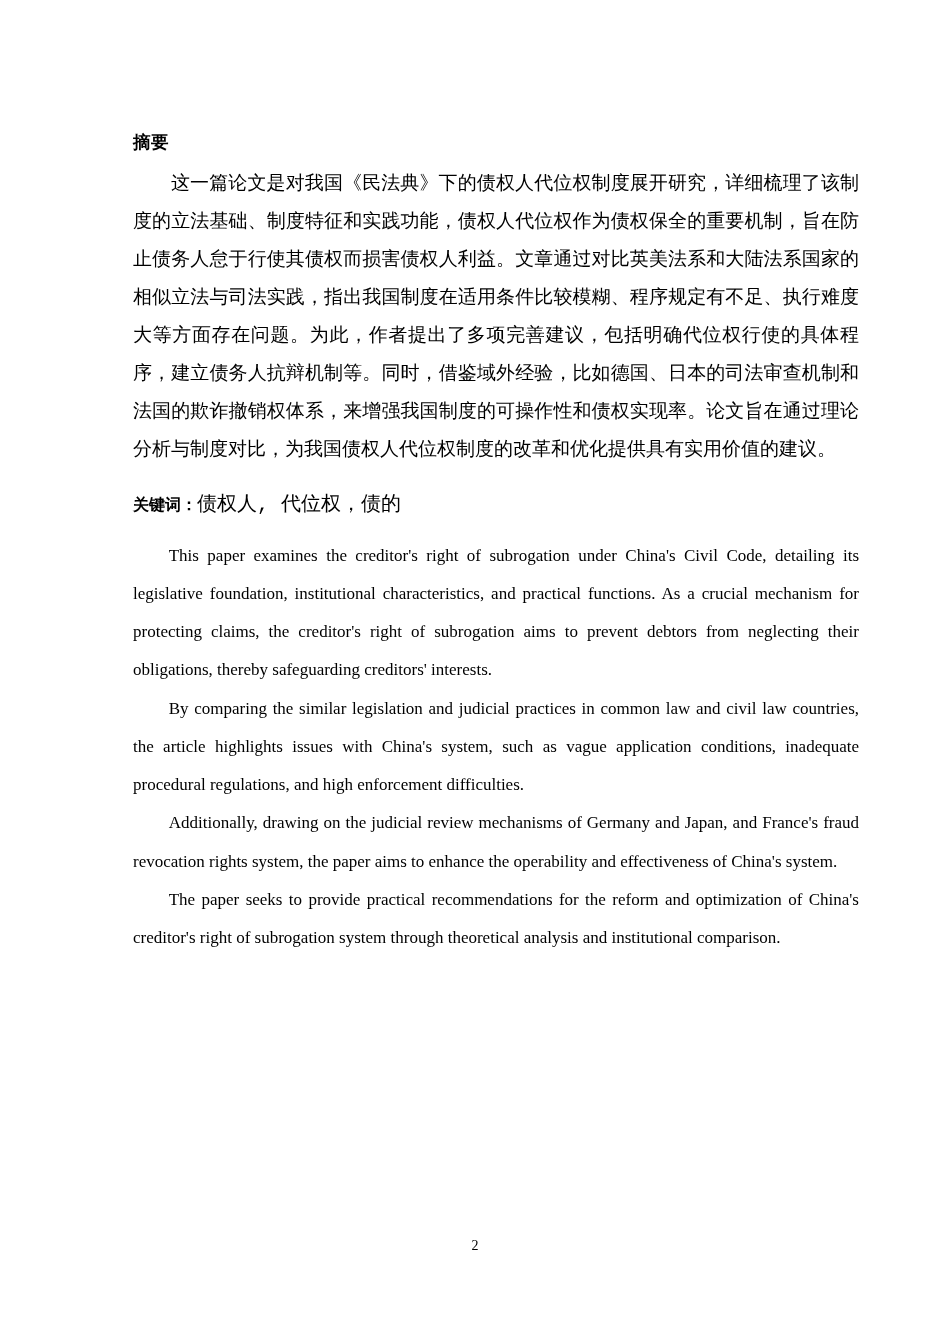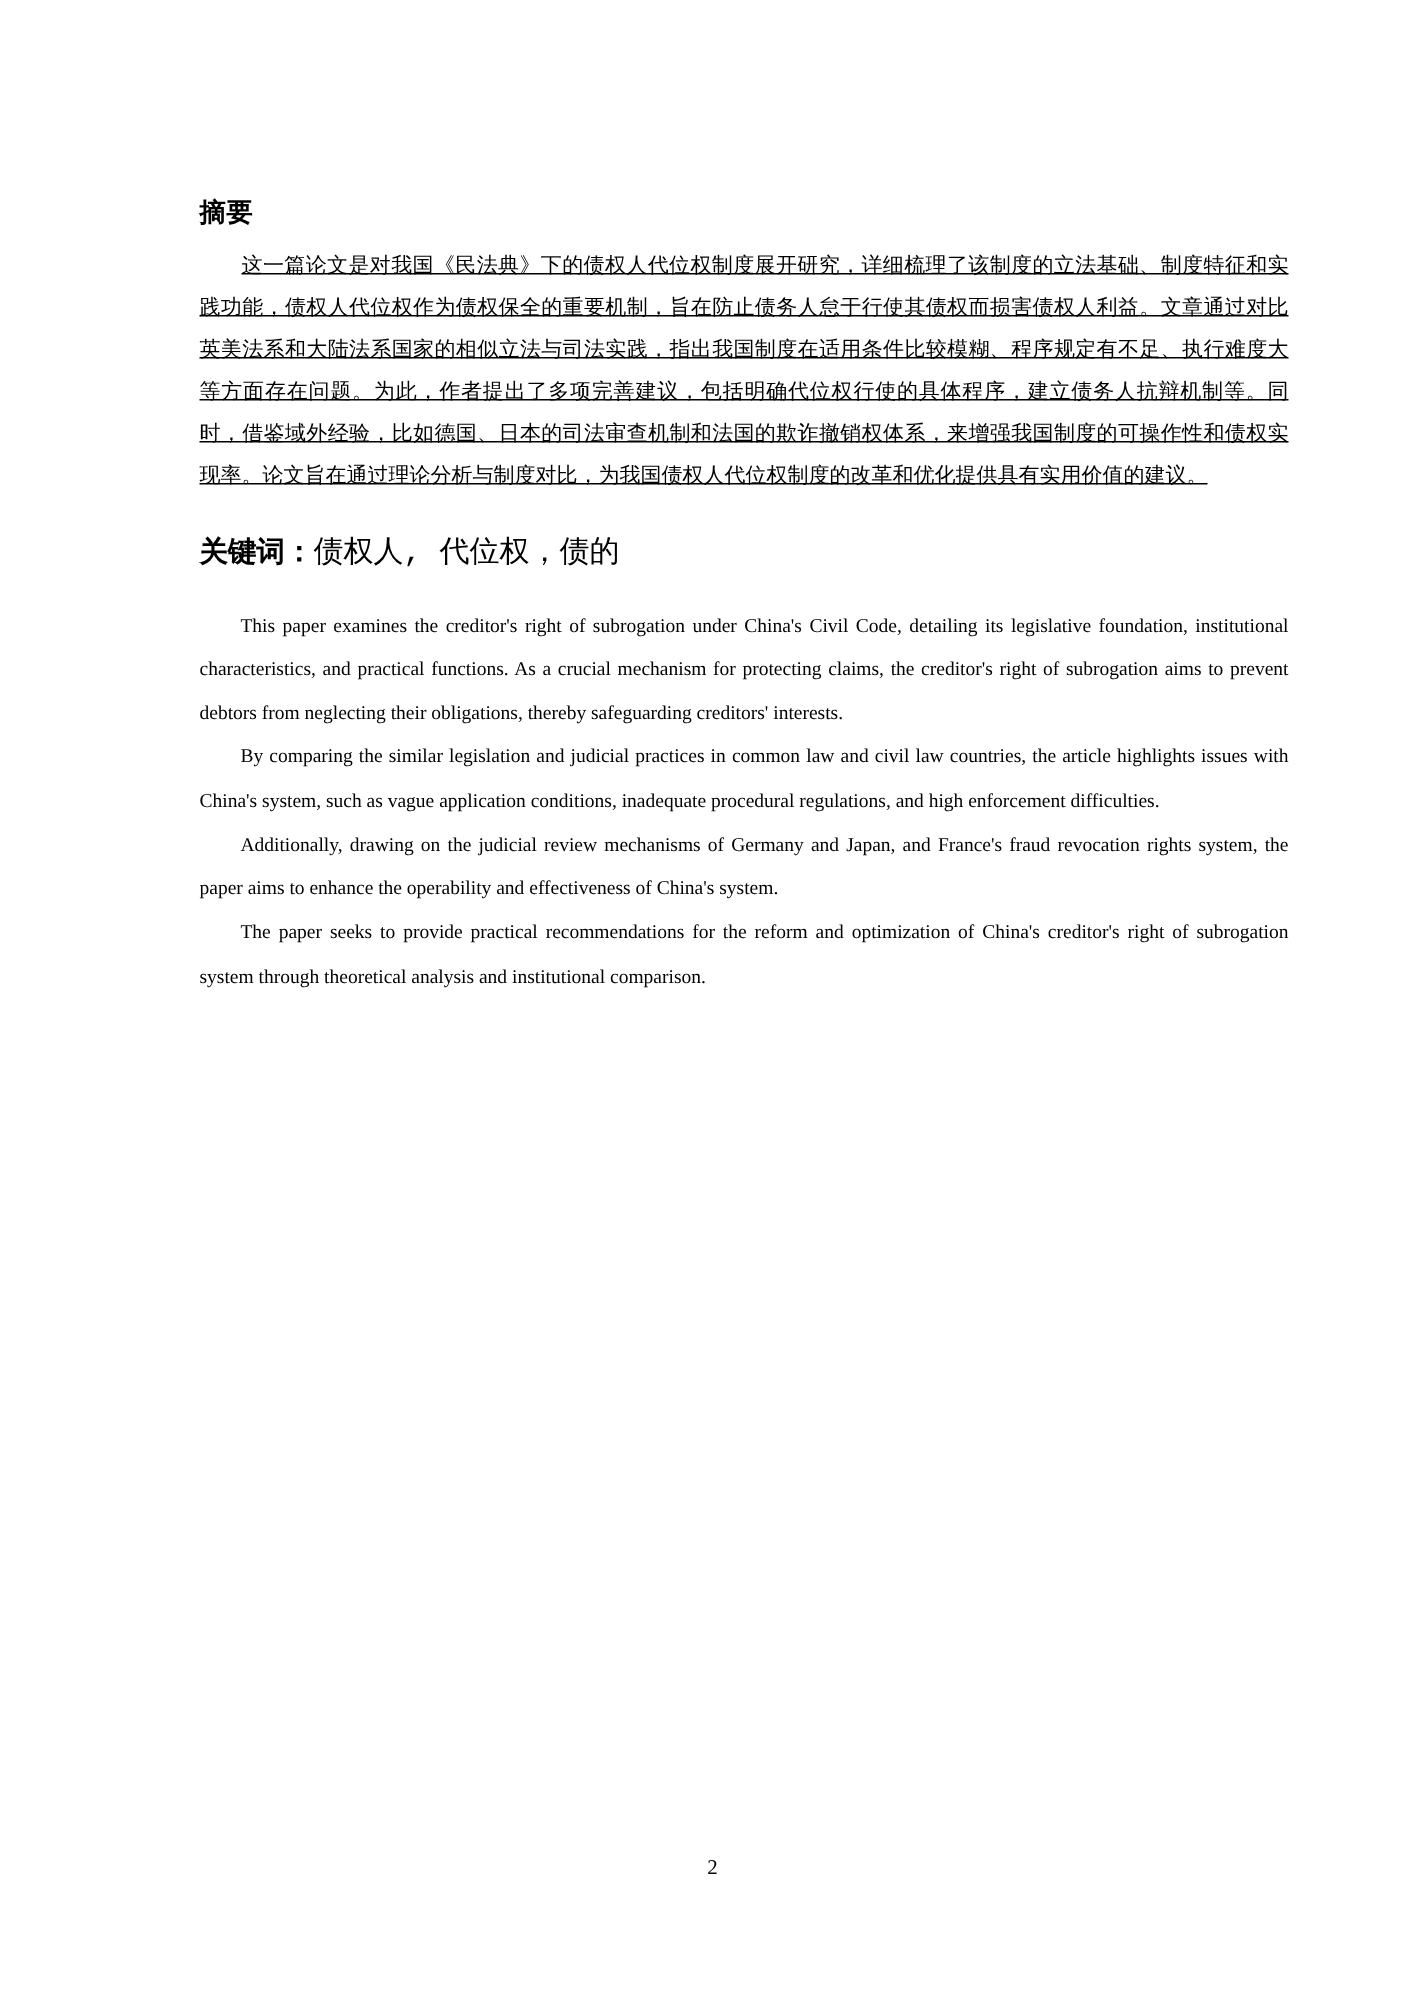--- a/index.html
+++ b/index.html
@@ -26,52 +26,51 @@
   .heading-cn {
     font-family: "DejaVu Sans", sans-serif;
     font-weight: bold;
     font-size: 17.5px;
     line-height: 1.4;
     margin: 0 0 8px 0;
     letter-spacing: 0.5px;
   }
   .para-cn {
     font-family: "DejaVu Serif", serif;
-    font-size: 14px;
+    font-size: 19px;
     line-height: 2.0;
     text-align: justify;
     text-justify: inter-ideograph;
     text-indent: 2em;
     margin: 0 0 10px 0;
-    text-decoration: underline;
   }
   .keywords {
     font-family: "DejaVu Sans", sans-serif;
     font-size: 16.5px;
     line-height: 2.0;
     margin: 18px 0 12px 0;
   }
   .keywords .kw-label {
     font-weight: bold;
-    font-size: 19px;
+    font-size: 16px;
   }
   .keywords .kw-value {
     font-family: Liberation Mono, monospace;
     font-size: 20px;
   }
   .heading-en {
     font-family: "Liberation Serif", serif;
     font-weight: bold;
     font-size: 16.5px;
     line-height: 1.6;
     margin: 14px 0 6px 0;
   }
   .para-en {
     font-family: "Liberation Serif", serif;
-    font-size: 13px;
+    font-size: 17px;
     line-height: 2.25;
     text-align: justify;
     text-indent: 2.1em;
     margin: 0 0 0 0;
   }
   .page-number {
     position: absolute;
     left: 0;
     right: 0;
     top: 1238px;

